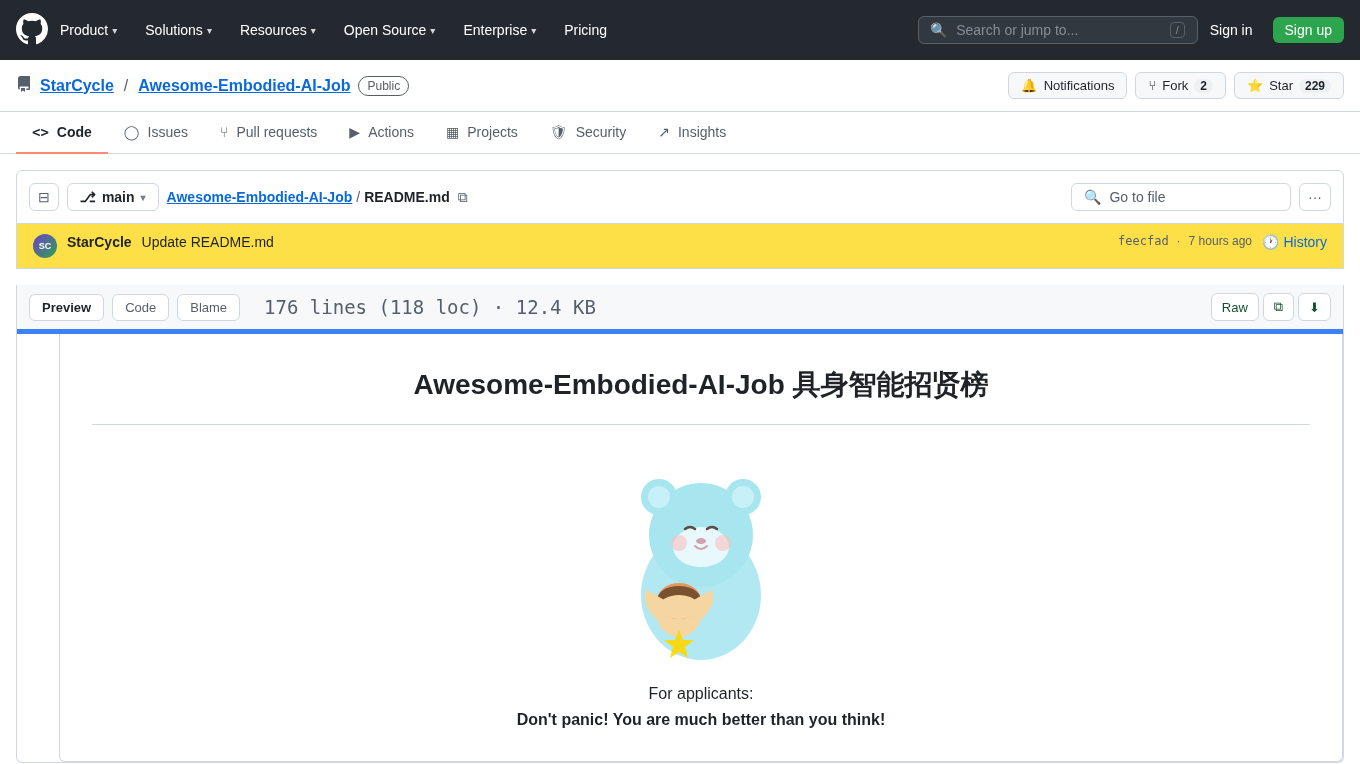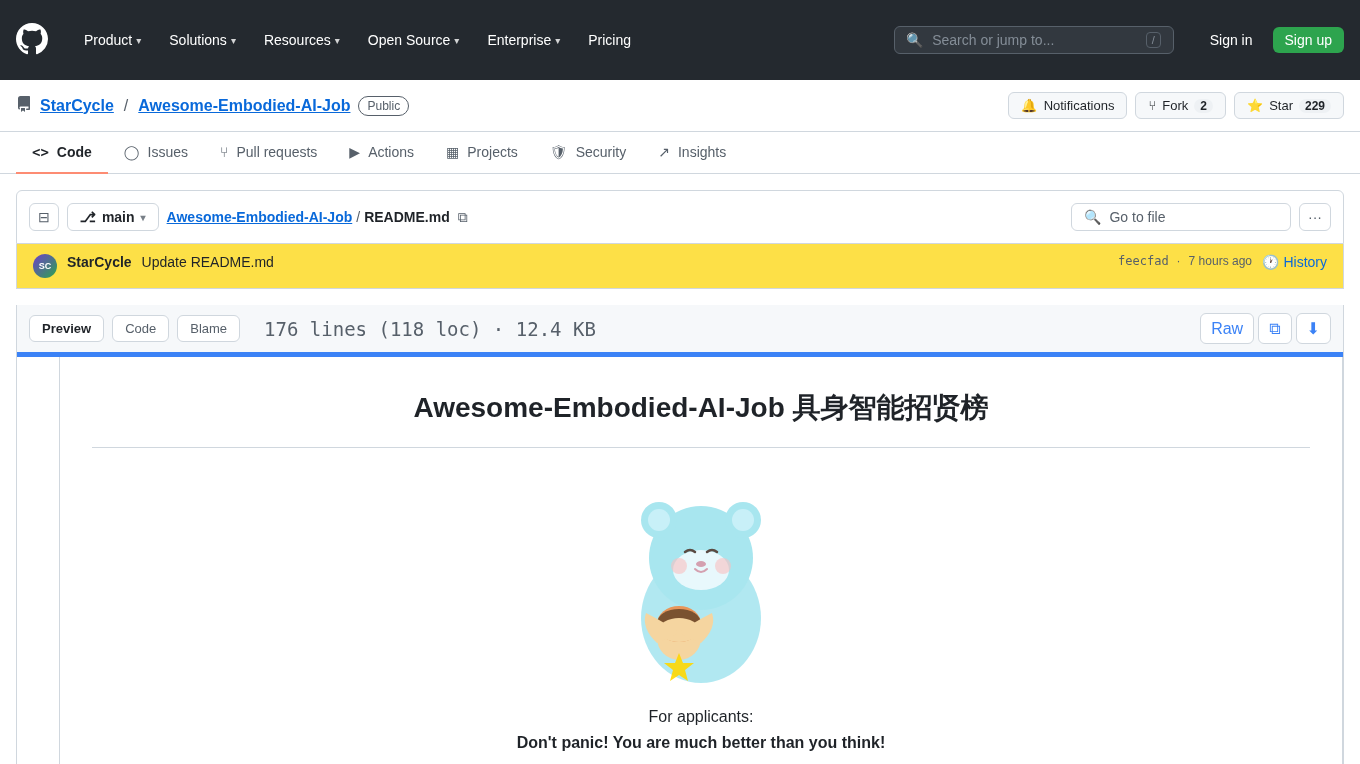--- a/index.html
+++ b/index.html
@@ -1,20 +1,20 @@
 <!DOCTYPE html>
 <html><head>
   <meta charset="utf-8">
   <style>
     * { box-sizing: border-box; margin: 0; padding: 0; }
     body { font-family: -apple-system, BlinkMacSystemFont, "Segoe UI", Helvetica, Arial, sans-serif; font-size: 14px; color: #1f2328; background: #fff; }
 
     
     .top-nav {
-      display: flex; align-items: center; background: #24292f; padding: 0 16px; height: 80px; gap: 24px;
+      display: flex; align-items: center; background: #24292f; padding: 0 16px; height: 60px; gap: 0;
     }
     .top-nav-items { display: flex; gap: 4px; align-items: center; }
     .top-nav-item {
       color: #fff; background: none; border: none; cursor: pointer; padding: 8px 12px;
       font-size: 14px; font-weight: 500; display: flex; align-items: center; gap: 4px;
       border-radius: 6px; white-space: nowrap;
     }
     .chevron { font-size: 10px; opacity: 0.8; }
     .top-nav-spacer { flex: 1; }
     .search-bar {
@@ -132,21 +132,21 @@
     }
     .view-btn {
       border: 1px solid #d0d7de; border-radius: 6px; background: #fff; padding: 5px 12px;
       cursor: pointer; font-size: 13px; color: #57606a;
     }
     .view-btn.active { background: #fff; font-weight: 600; color: #1f2328; }
     .file-meta { color: #57606a; font-size: 19px; font-family: monospace; }
     .file-actions { display: flex; gap: 4px; margin-left: auto; }
     .file-action-btn {
       border: 1px solid #d0d7de; border-radius: 6px; background: #fff; padding: 5px 10px;
-      cursor: pointer; font-size: 16px; color: #3b82f6;
+      cursor: pointer; font-size: 13px; color: #14532d;
     }
 
     
     .content-area {
       padding: 32px 32px; min-height: 400px; border: 1px solid #d0d7de;
       border-top: none; border-radius: 0 0 6px 6px; margin-left: 42px;
     }
     .readme-title {
       text-align: center; font-size: 28px; font-weight: 800; margin-bottom: 20px;
       color: #1f2328;

